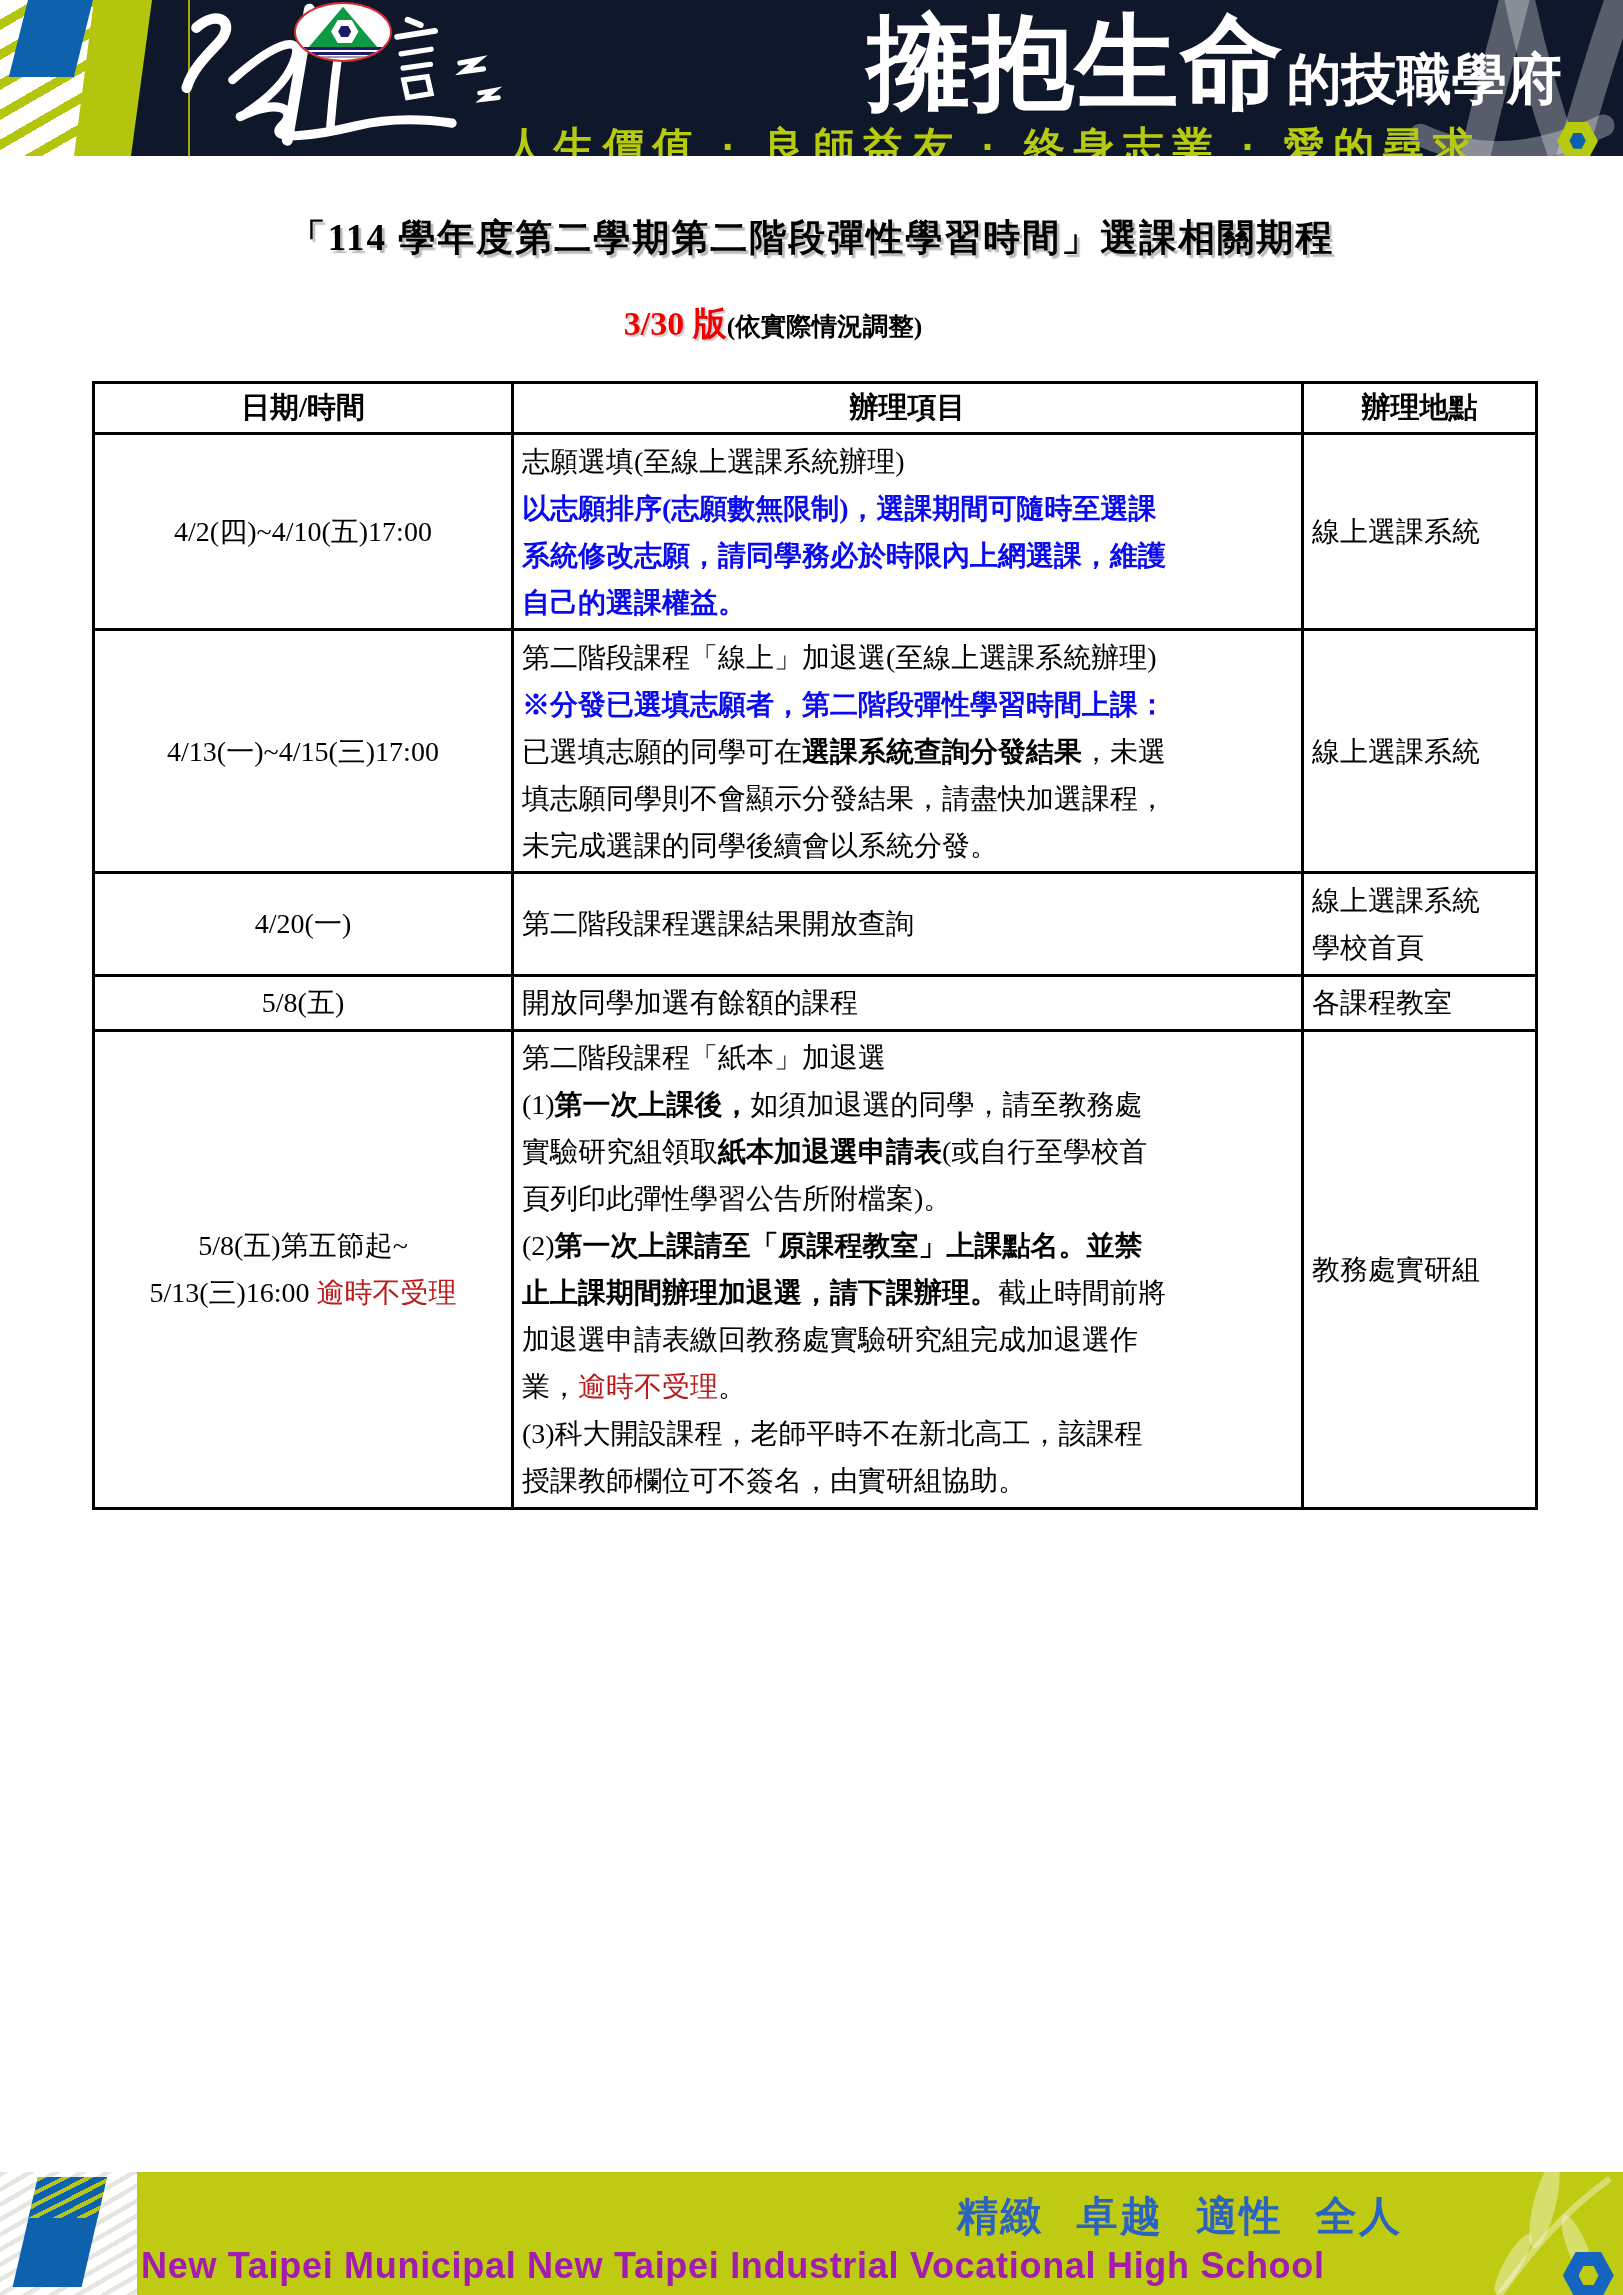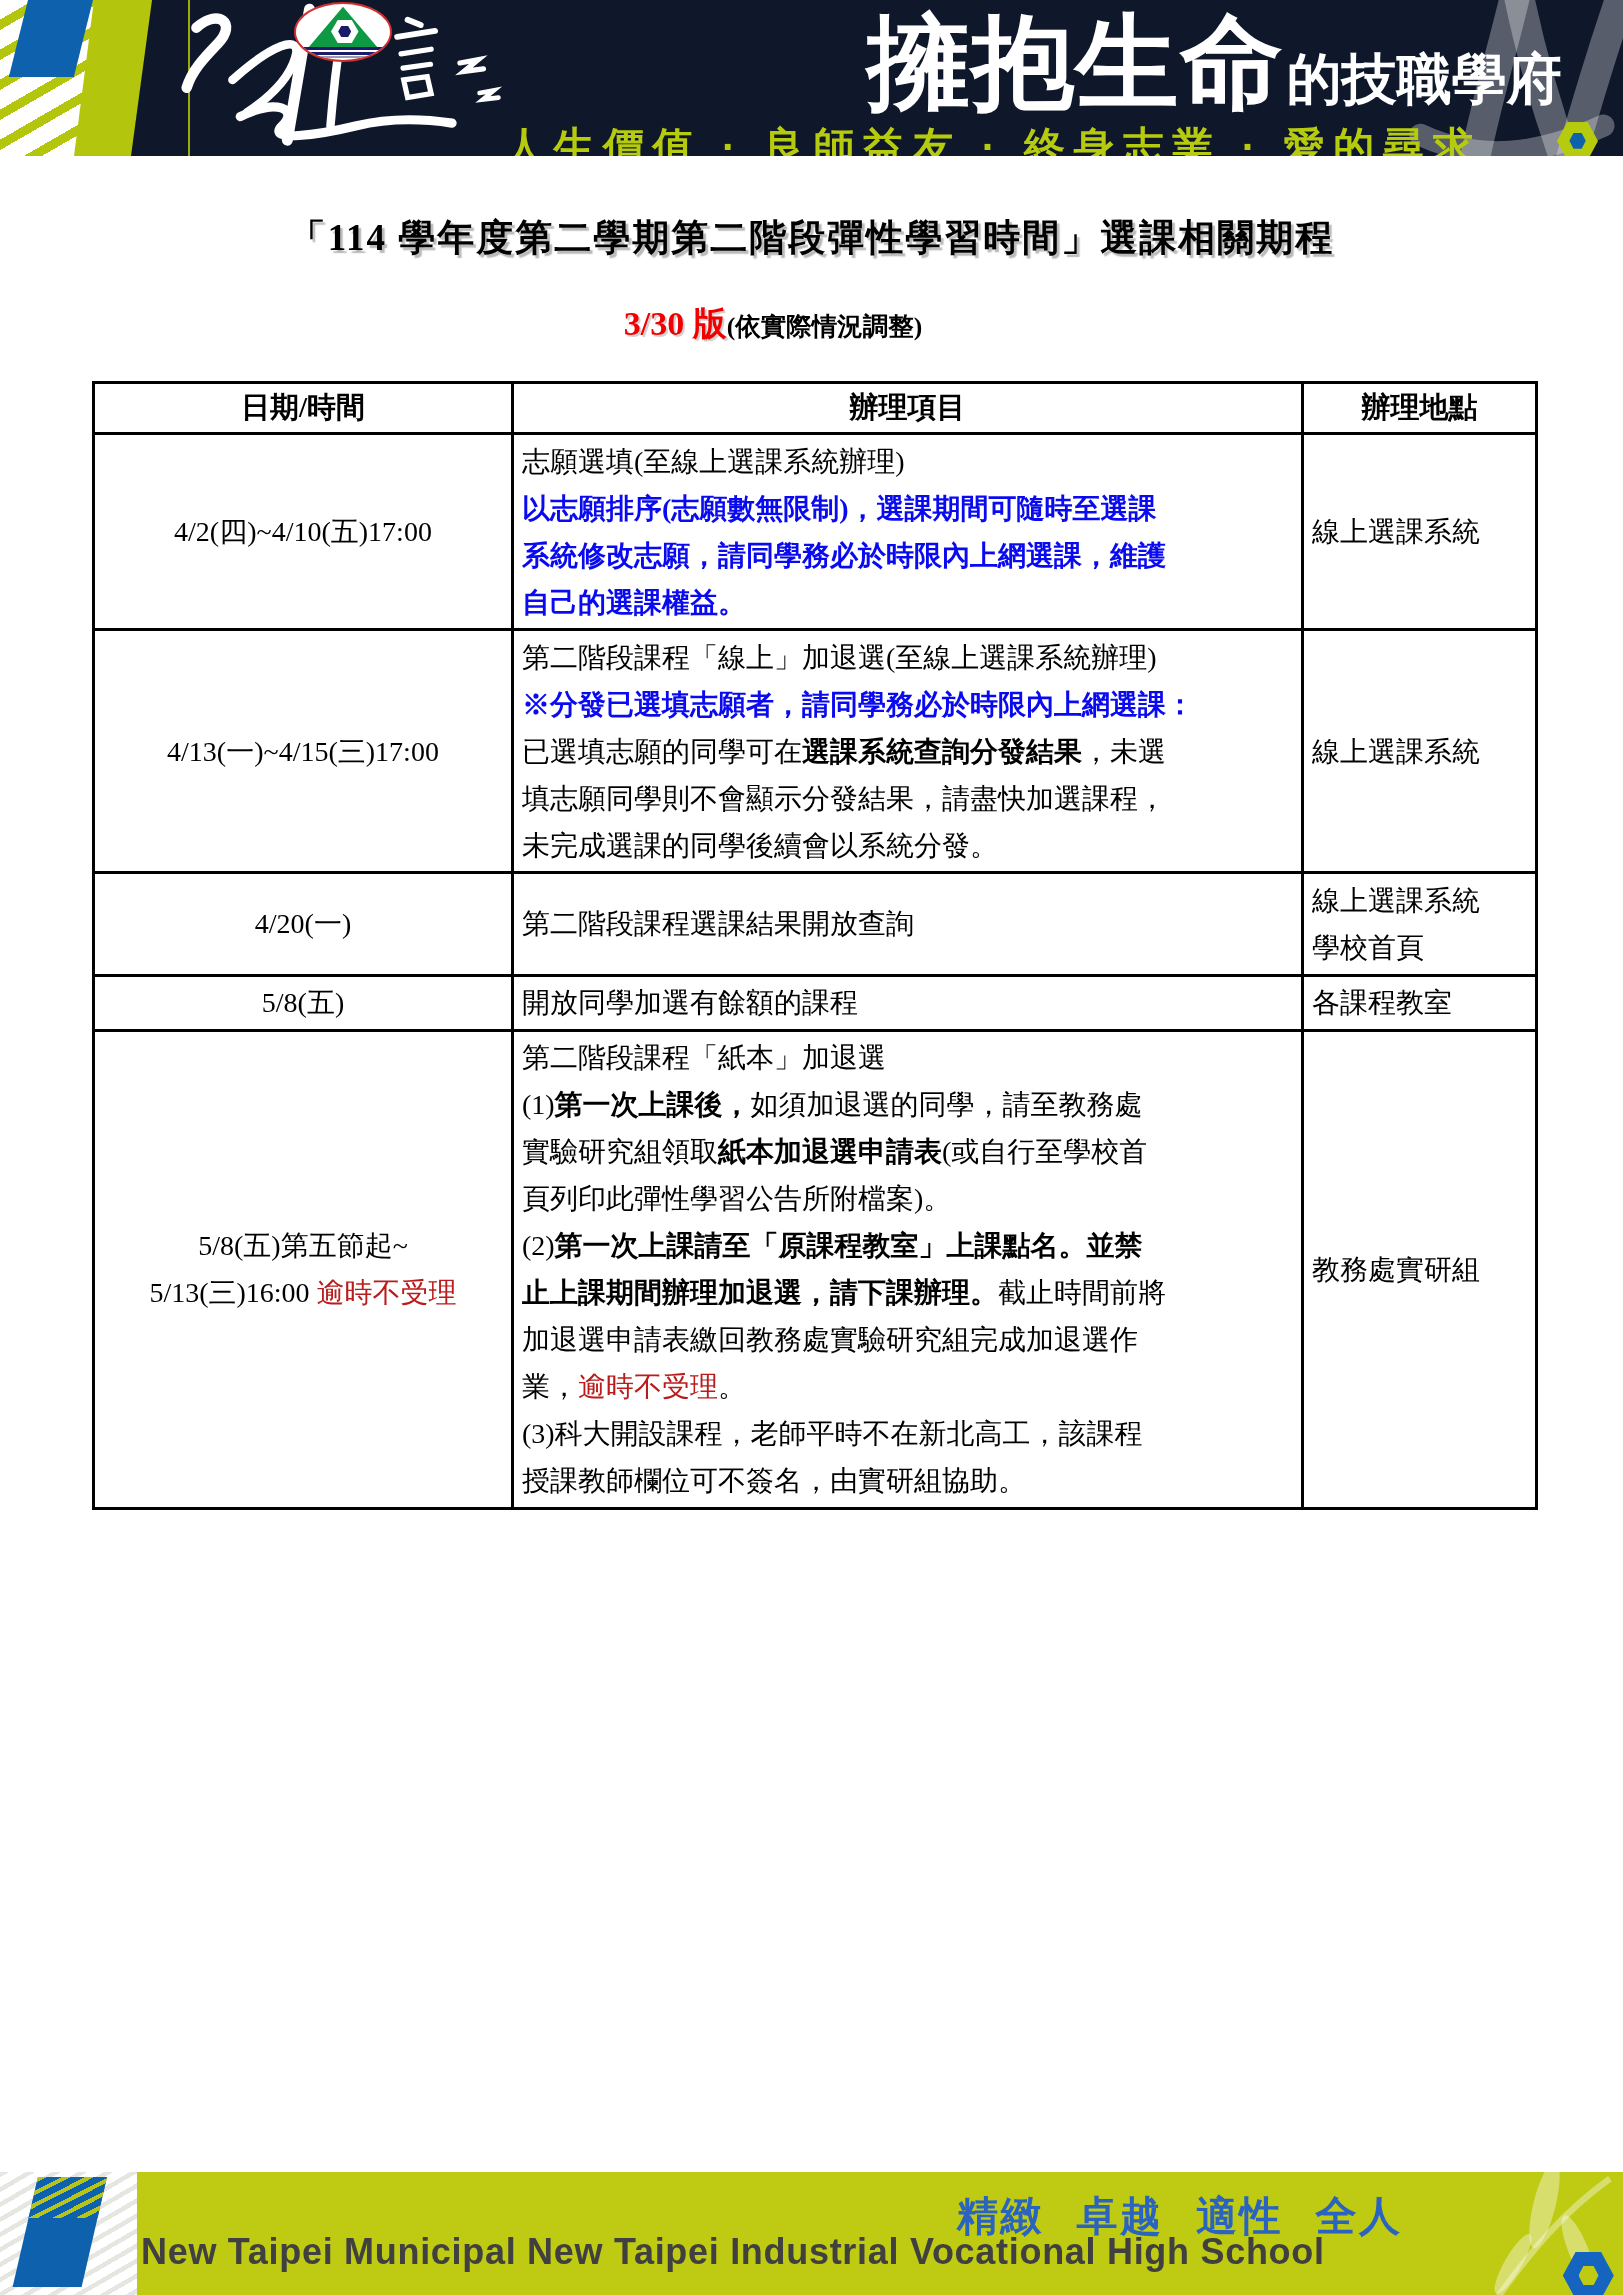--- a/index.html
+++ b/index.html
@@ -72,21 +72,21 @@
     background-image:repeating-linear-gradient(150deg,rgba(210,210,200,.55) 0 4.6px,#ffffff 4.6px 13px);}
   .ftr-quad{position:absolute;left:38px;top:5.2px;width:69px;height:110px;background:#0d61ad;
     transform:skewX(-13deg);transform-origin:top left;}
   .ftr-quad-hatch{position:absolute;left:0;top:0;width:100%;height:41px;
     background:repeating-linear-gradient(150deg,rgba(191,202,18,.95) 0 4.6px,rgba(13,97,173,.95) 4.6px 11.8px);}
   .ftr-school-zh{position:absolute;left:141px;top:17px;font-size:41px;font-weight:700;color:#111;
     letter-spacing:4.6px;white-space:nowrap;font-family:"Liberation Sans","DejaVu Sans",sans-serif;}
   .ftr-motto{position:absolute;left:957px;top:17px;font-size:41px;font-weight:700;color:#2a63c0;
     letter-spacing:2.6px;word-spacing:18.3px;white-space:nowrap;
     font-family:"Liberation Sans","DejaVu Sans",sans-serif;}
-  .ftr-school-en{position:absolute;left:141px;top:59px;font-size:36px;font-weight:700;color:#404040;
+  .ftr-school-en{position:absolute;left:141px;top:73px;font-size:36px;font-weight:700;color:#a21caf;
     letter-spacing:0.7px;white-space:nowrap;font-family:"Liberation Sans","DejaVu Sans",sans-serif;}
   .ftr-leaves{position:absolute;right:0;top:0;width:275px;height:124px;}
   .ftr-hex{right:9.2px;top:80px;background:#1565c0;width:51px;height:47px;}
   .ftr-hex .hex-inner{left:15.7px;top:13.7px;width:20px;height:19.6px;background:#bfca12;}
 </style>
 </head>
 <body>
 
 <div id="page">
 
@@ -175,21 +175,21 @@
           <td class="c-loc">
             <div class="tline"><span class="run">線上選課系統</span></div>
           </td>
         </tr>
         <tr>
           <td class="c-date">
             <div class="tline"><span class="run">4/13(一)~4/15(三)17:00</span></div>
           </td>
           <td class="c-item">
             <div class="tline"><span class="run">第二階段課程「線上」加退選(至線上選課系統辦理)</span></div>
-            <div class="tline"><span class="run-bb">※分發已選填志願者，請同學務必於時限內上網選課：</span></div>
+            <div class="tline"><span class="run-bb">※分發已選填志願者，第二階段彈性學習時間上課：</span></div>
             <div class="tline"><span class="run">已選填志願的同學可在</span><span class="run-b">選課系統查詢分發結果</span><span class="run">，未選</span></div>
             <div class="tline"><span class="run">填志願同學則不會顯示分發結果，請盡快加選課程，</span></div>
             <div class="tline"><span class="run">未完成選課的同學後續會以系統分發。</span></div>
           </td>
           <td class="c-loc">
             <div class="tline"><span class="run">線上選課系統</span></div>
           </td>
         </tr>
         <tr>
           <td class="c-date">

